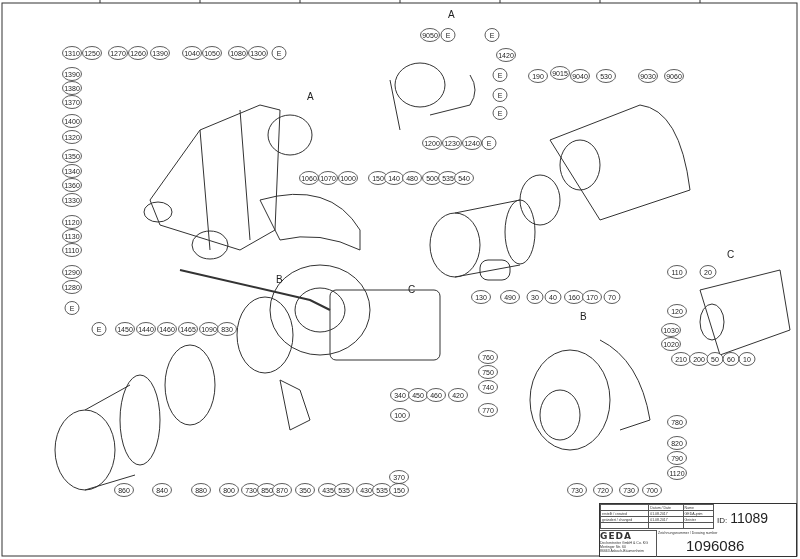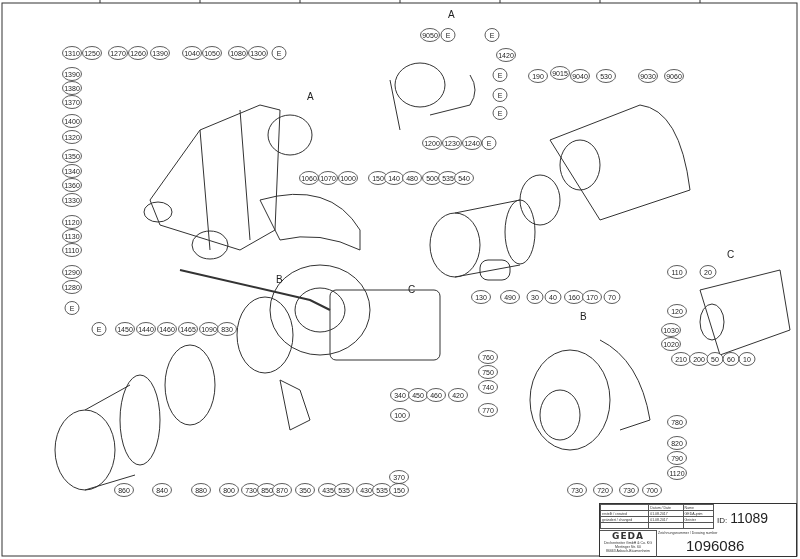--- a/index.html
+++ b/index.html
@@ -5,21 +5,21 @@
   html,body{margin:0;padding:0;background:#fff;}
   body{width:800px;height:559px;position:relative;overflow:hidden;font-family:"Liberation Sans",sans-serif;}
   #drawing{position:absolute;left:0;top:0;width:800px;height:559px;}
   .balloon text{font-family:"Liberation Sans",sans-serif;font-size:7px;fill:#222;}
   .label-letter{font-family:"Liberation Sans",sans-serif;font-size:10px;fill:#222;}
   .tb{position:absolute;left:599px;top:503px;width:196px;height:52px;border:1px solid #333;background:#fff;font-size:4px;color:#333;}
   .tb table{border-collapse:collapse;position:absolute;left:0;top:0;width:114px;}
   .tb td{border:0.5px solid #555;height:5px;padding:0 1px;font-size:3.5px;white-space:nowrap;}
   .tb .id{position:absolute;left:117px;top:6px;font-size:14px;color:#222;}
   .tb .id small{font-size:8px;margin-right:3px;}
-  .tb .logo{position:absolute;left:0;top:26px;width:56px;height:26px;border-top:0.5px solid #555;border-right:0.5px solid #555;text-align:center;}
+  .tb .logo{position:absolute;left:0;top:26px;width:56px;height:26px;border-top:0.5px solid #555;border-right:0.5px solid #555;}
   .tb .logo b{display:block;font-size:9px;letter-spacing:1px;font-family:"DejaVu Sans",sans-serif;}
   .tb .logo span{display:block;font-size:3.5px;line-height:4px;}
   .tb .dn{position:absolute;left:58px;top:27px;font-size:3.5px;}
   .tb .dnum{position:absolute;left:58px;top:33px;font-size:15px;color:#222;margin-left:28px;}
 </style>
 </head>
 <body>
 
 <svg id="drawing" viewBox="0 0 800 559" xmlns="http://www.w3.org/2000/svg">
 

